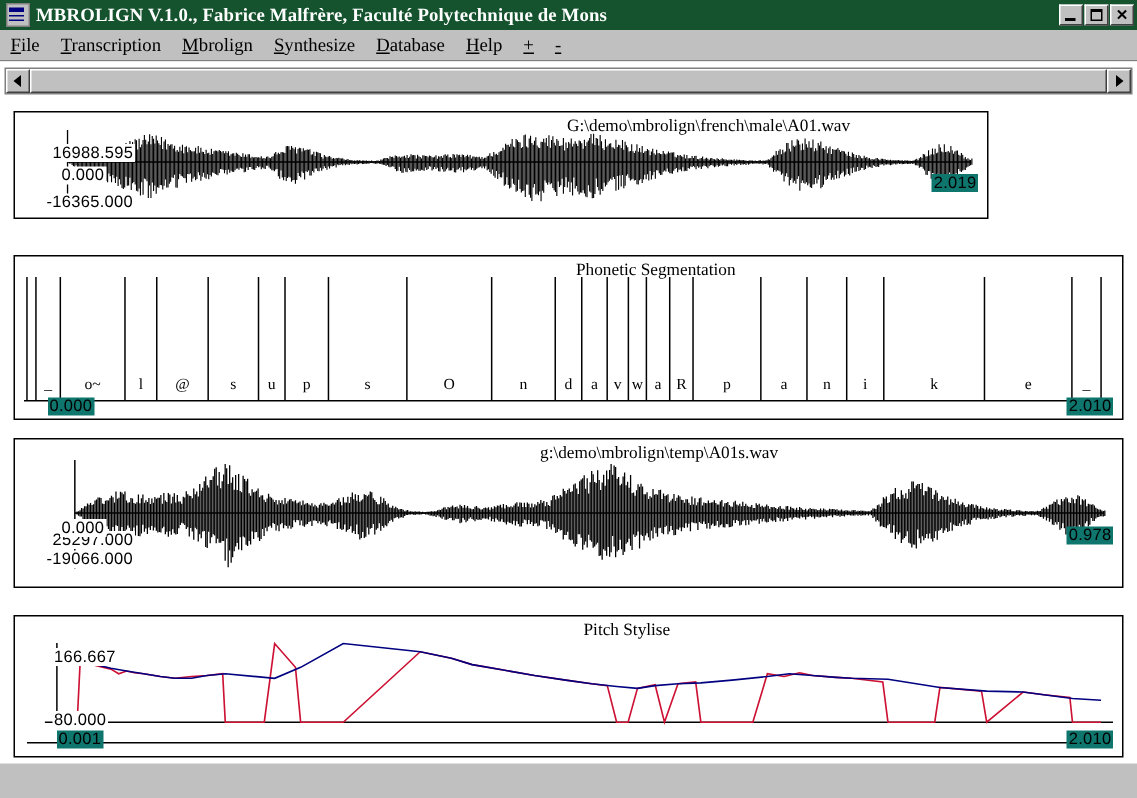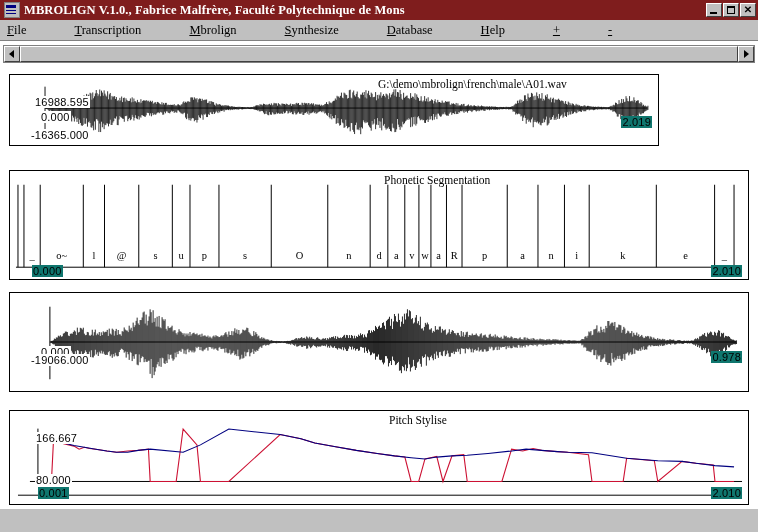--- a/index.html
+++ b/index.html
@@ -13,21 +13,21 @@
     position: relative;
     width: 758px; height: 532px;
     background: #c0c0c0;
     box-sizing: border-box;
   }
 
   
   #titlebar {
     position: absolute; left: 0; top: 0;
     width: 758px; height: 20px;
-    background: #7f1d1d;
+    background: #14532d;
     display: flex; align-items: center;
     box-sizing: border-box;
     padding: 0 2px;
   }
   #sysmenu-icon {
     width: 14px; height: 14px;
     background: #c0c0c0;
     border: 1px solid #808080;
     margin: 0 4px 0 2px;
     position: relative;
@@ -87,21 +87,20 @@
   #btn-close span { font-size: 10px; font-weight: bold; }
 
   
   #menubar {
     position: absolute; left: 0; top: 20px;
     width: 758px; height: 21px;
     background: #c0c0c0;
     display: flex; align-items: center;
     border-bottom: 1px solid #808080;
     box-sizing: border-box;
-    gap: 34px;
   }
   .menu-item {
     font-size: 12.5px;
     font-family: "Liberation Serif", serif;
     color: #000;
     padding: 1px 7px 1px 7px;
     white-space: nowrap;
     cursor: default;
   }
   .menu-item u { text-decoration: underline; }
@@ -1723,23 +1722,24 @@
             <line x1="721.5" y1="44.85786323112273" x2="721.5" y2="55.51744480198862"></line>
             <line x1="722.5" y1="46.44222530368674" x2="722.5" y2="53.70985843846489"></line>
             <line x1="723.5" y1="47.173752855455156" x2="723.5" y2="52.9067850869342"></line>
             <line x1="724.5" y1="47.59929025629651" x2="724.5" y2="52.76233729067149"></line>
             <line x1="725.5" y1="47.64354469202335" x2="725.5" y2="52.271704052348134"></line>
             <line x1="726.5" y1="48.36990346308965" x2="726.5" y2="52.239484144698345"></line>
             <line x1="727.5" y1="48.642883478671706" x2="727.5" y2="52.36423552987025"></line>
             <line x1="728.5" y1="48.33533044892984" x2="728.5" y2="52.05565275754059"></line>
           </g>
         </svg>
+      <div class="panel-title">g:\demo\mbrolign\temp\A01s.wav</div>
       <div class="axis-label" style="left:24px; top:33px;margin-top:28px;">25297.000</div>
       <div class="axis-label" style="left:30px; top:53px;">0.000</div>
-      <div class="axis-label" style="left:20px; top:61px;text-align:center;">-19066.000</div>
+      <div class="axis-label" style="left:20px; top:74px;text-align:center;">-19066.000</div>
       <div class="time-label" style="right:6px; top:58px;">0.978</div>
     </div>
 
     <div class="panel" id="panel-pitch">
       <svg class="plot" id="svg-pitch" viewBox="0 0 740 95" preserveAspectRatio="none">
           <line x1="28" y1="18" x2="28" y2="72" stroke="#000" stroke-width="1"></line>
           <line x1="20" y1="72" x2="734" y2="72" stroke="#000" stroke-width="1"></line>
           <line x1="8" y1="86" x2="734" y2="86" stroke="#000" stroke-width="1"></line>
           <polyline points="28.00,72.00 41.55,72.00 43.63,29.63 53.71,33.37 64.13,35.86 69.34,38.98 74.56,37.11 79.77,38.35 86.02,38.98 97.14,40.85 106.87,42.09 117.99,40.85 128.41,40.22 138.83,38.98 140.57,72.00 166.63,72.00 173.58,18.42 187.47,34.62 190.95,72.00 215.27,72.00 219.44,72.00 270.86,24.02 291.70,28.38 305.60,32.75 326.45,36.48 347.29,40.22 368.14,43.34 385.51,45.83 395.94,47.08 402.19,72.00 409.83,72.00 416.09,48.95 427.90,46.45 434.15,72.00 443.19,45.83 455.00,44.58 458.47,72.00 493.22,72.00 502.95,38.98 514.06,40.85 524.49,38.35 533.17,40.22 548.81,41.47 559.23,42.09 580.08,44.58 583.55,72.00 614.82,72.00 618.29,48.32 646.09,50.82 649.56,72.00 673.88,51.44 687.78,53.31 705.15,55.18 706.89,72.00 726.00,72.00" fill="none" stroke="#cc1133" stroke-width="1.1"></polyline>
           <polyline points="28.00,28.38 43.63,28.38 53.71,32.75 64.13,35.24 74.56,37.11 86.02,38.98 97.14,40.85 106.87,42.09 117.99,42.09 128.41,40.22 140.57,38.98 173.58,42.09 190.95,34.62 219.44,18.42 270.86,24.02 291.70,28.38 305.60,32.75 326.45,36.48 347.29,40.22 368.14,43.34 385.51,45.83 402.19,47.70 416.09,48.95 427.90,47.08 443.19,45.83 458.47,45.21 479.32,43.34 502.95,40.85 517.54,38.98 533.17,40.22 548.81,41.47 559.23,42.09 583.55,42.72 618.29,48.32 649.56,50.82 673.88,51.44 687.78,53.31 706.89,55.80 726.00,57.05" fill="none" stroke="#000080" stroke-width="1.1"></polyline>

